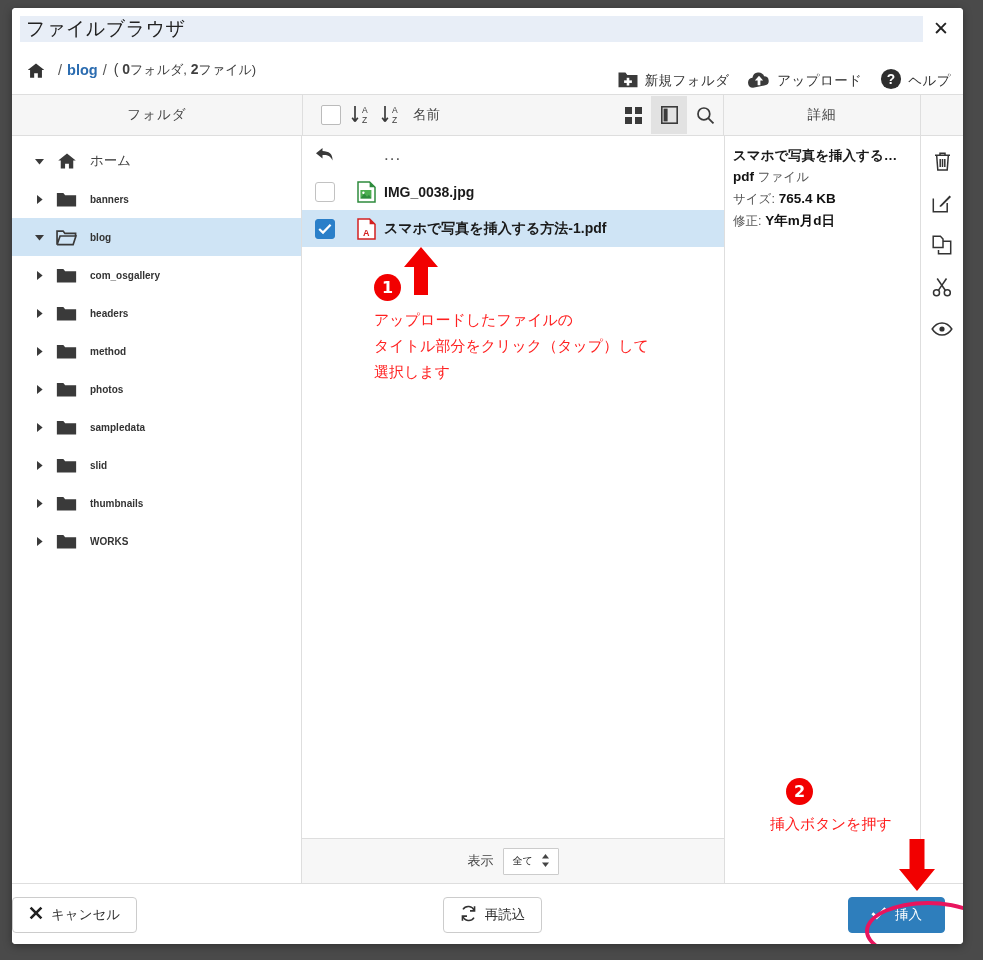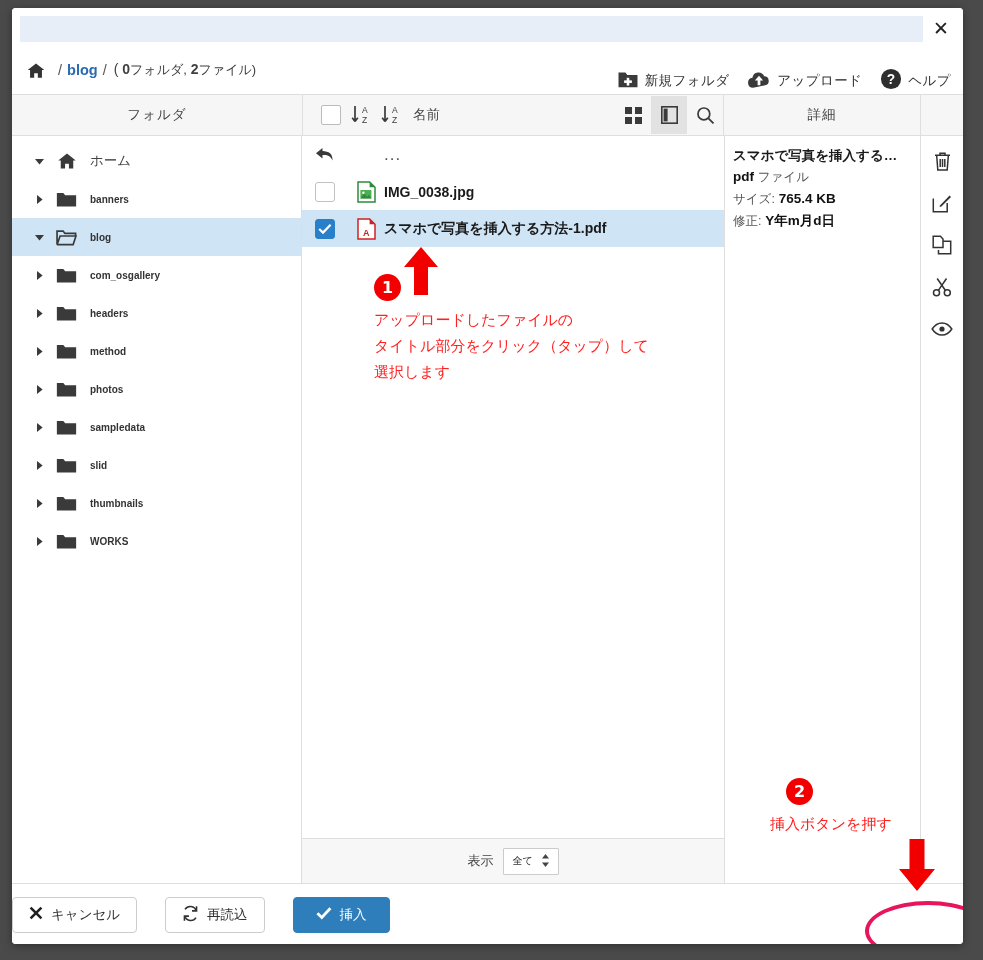--- a/index.html
+++ b/index.html
@@ -119,21 +119,21 @@
   .d-line{font-size:13.5px;color:#333;line-height:22px;}
   .d-line b{font-weight:bold;color:#111;}
   .d-line .lt{color:#555;font-size:12.5px;}
 
   .toolcol{width:42px;display:flex;flex-direction:column;align-items:center;padding-top:12px;gap:16px;}
   .toolcol .ti{width:28px;height:26px;display:flex;align-items:center;justify-content:center;cursor:pointer;}
 
   
   .actionbar{
     height:62px;border-top:1px solid #dedede;background:#fff;
-    display:flex;align-items:center;justify-content:flex-start;padding-right:18px;gap:28px;box-sizing:border-box;
+    display:flex;align-items:center;justify-content:space-between;padding-right:18px;gap:10px;box-sizing:border-box;
   }
   .abtn{
     display:flex;align-items:center;gap:8px;height:36px;padding:0 16px;
     border:1px solid #ccc;background:#fff;border-radius:4px;cursor:pointer;
     font-size:13.5px;color:#333;box-sizing:border-box;
   }
   .abtn.primary{background:#2e7ebc;border-color:#2e7ebc;color:#fff;padding:0 22px;}
 
   
   .anno{position:absolute;pointer-events:none;}
@@ -148,20 +148,21 @@
     pointer-events:none;
   }
 </style>
 </head>
 <body>
 
 <div class="window">
 
   <div class="titlebar">
     <div class="title-hl"></div>
+    <div class="title-text">ファイルブラウザ</div>
     <div class="close-x">✕</div>
   </div>
 
   <div class="crumbbar">
     <div class="crumbs">
       <span class="home-ico">
         <svg width="20" height="19" viewBox="0 0 24 24" fill="#333">
           <path d="M12 3 L1.5 11.3 h3 V21 h5.2 v-5.6 h4.6 V21 h5.2 v-9.7 h3 Z"></path>
         </svg>
       </span>

